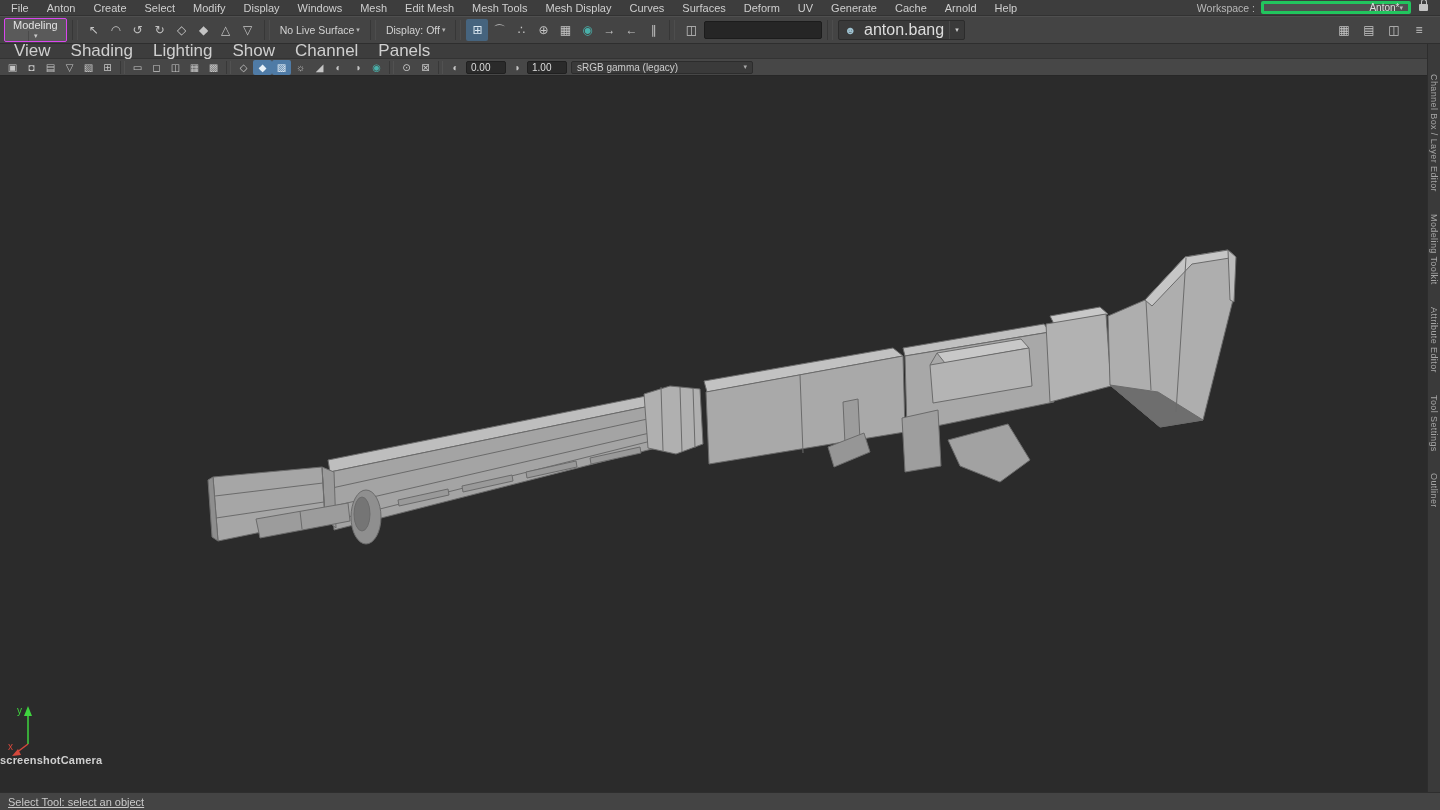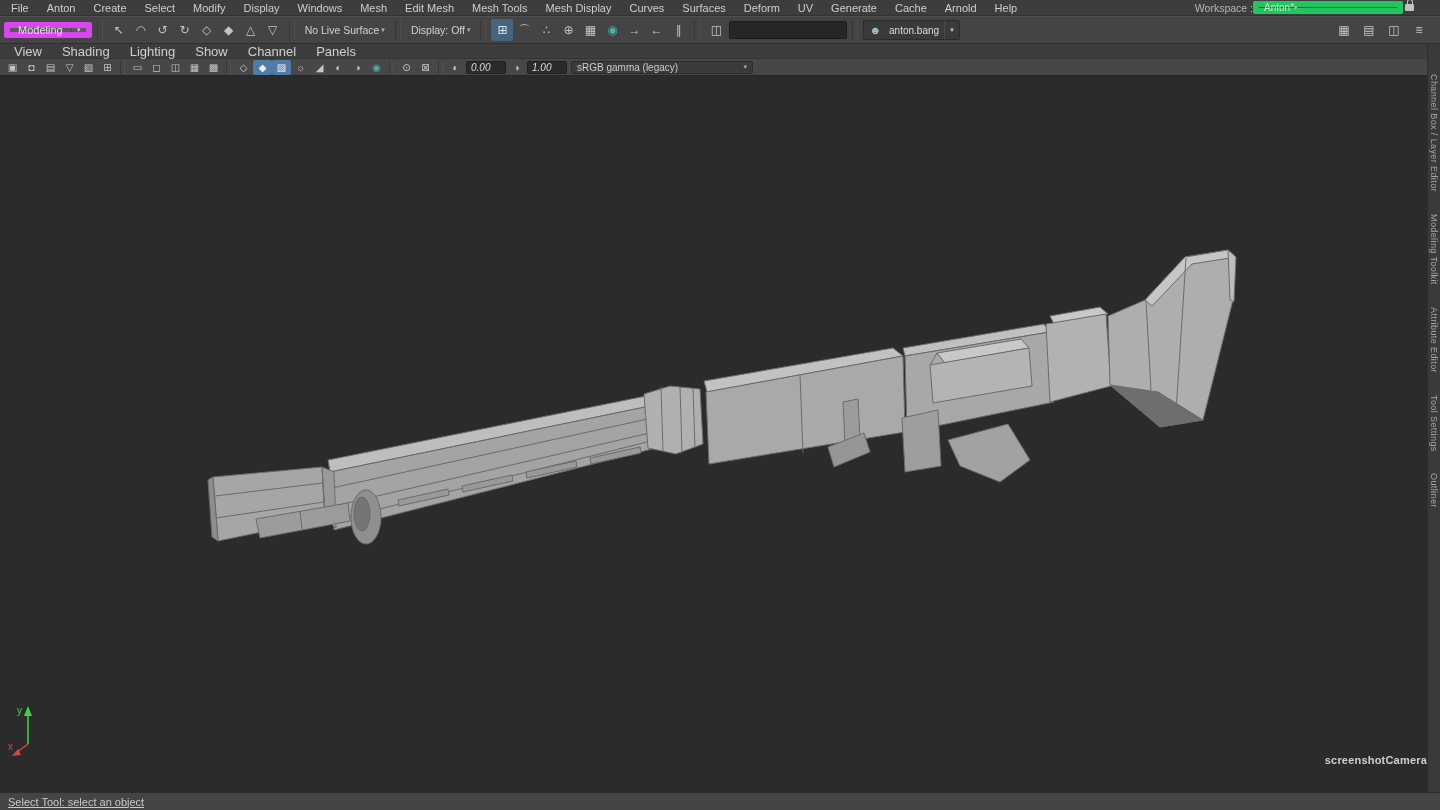--- a/index.html
+++ b/index.html
@@ -3,57 +3,57 @@
 <meta charset="utf-8">
 <style>
   * { margin:0; padding:0; box-sizing:border-box; }
   html,body { width:1440px; height:810px; overflow:hidden; }
   body { position:relative; background:#2b2b2b; font-family:"Liberation Sans","DejaVu Sans",sans-serif; -webkit-font-smoothing:antialiased; }
 
   
   .menubar { position:absolute; top:0; left:0; right:0; height:16px; background:#3d3d3d; border-bottom:1px solid #323232; display:flex; align-items:center; font-size:11px; color:#cfcfcf; z-index:6; padding-left:2px; }
   .menu-items { display:flex; height:100%; align-items:flex-end; }
   .menu-item { padding:0 9px; height:100%; display:flex; align-items:center; cursor:default; }
-  .ws { margin-left:auto; display:flex; align-items:center; padding-right:26px; }
+  .ws { margin-left:auto; display:flex; align-items:center; gap:6px; padding-right:12px; }
   .ws-label { color:#b8b8b8; font-size:10.5px; }
-  .ws-dd { width:150px; height:13px; background:#505050; border:6px solid #22c55e; border-radius:2px; display:flex; align-items:center; justify-content:flex-start; font-size:10px; color:#dddddd; padding:0 5px; }
+  .ws-dd { width:150px; height:13px; background:#505050; border:3px solid #22c55e; border-radius:2px; display:flex; align-items:center; justify-content:flex-end; font-size:10px; color:#dddddd; padding:0 5px; }
   .lock { width:9px; height:7px; background:#c2c2c2; border-radius:1px; position:relative; margin-left:2px; }
   .lock:before { content:""; position:absolute; top:-5px; left:1.5px; width:4px; height:5px; border:1.5px solid #c2c2c2; border-bottom:none; border-radius:3px 3px 0 0; }
 
   
   .statusline { position:absolute; top:16px; left:0; right:0; height:28px; background:#444444; border-top:1px solid #4f4f4f; border-bottom:1px solid #2e2e2e; display:flex; align-items:center; padding:0 4px; gap:2px; z-index:5; }
   .sep { width:6px; height:20px; border-left:1px solid #373737; border-right:1px solid #4d4d4d; margin:0 3px; }
-  .dd { height:16px; background:#5a5a5a; border:6px solid #d946ef; border-radius:2px; display:flex; align-items:center; font-size:11px; color:#e2e2e2; }
+  .dd { height:24px; background:#5a5a5a; border:1px solid #d946ef; border-radius:2px; display:flex; align-items:center; font-size:11px; color:#e2e2e2;flex-direction:column; }
   .dd-text { padding:0 8px; }
   .dd-arrow { width:15px; height:100%; display:flex; align-items:center; justify-content:center; border-left:1px solid #4a4a4a; font-size:7px; color:#cccccc; }
   .flat-dd { display:flex; align-items:center; height:20px; font-size:10.5px; color:#d2d2d2; padding:0 5px; }
   .flat-arrow { font-size:7px; color:#b5b5b5; padding-left:2px; }
   .icon-strip { display:flex; align-items:center; }
   .icon-btn { width:22px; height:22px; display:flex; align-items:center; justify-content:center; color:#c4c4c4; font-size:12px; border-radius:2px; }
   .icon-btn.hl { background:#46647e; color:#dce9f2; }
   .text-input { width:118px; height:18px; background:#262626; border:1px solid #1c1c1c; border-radius:2px; color:#dddddd; font-size:11px; padding:0 4px; }
   .account { height:20px; display:flex; align-items:center; background:#3a3a3a; border:1px solid #2c2c2c; border-radius:2px; }
   .person-glyph { font-size:11px; color:#9fc3d2; padding:0 3px 0 5px; }
-  .account-text { font-size:10px; color:#dddddd; padding:0 5px; }
+  .account-text { font-size:16px; color:#dddddd; padding:0 5px; }
   .right-icons { margin-left:auto; display:flex; gap:3px; padding-right:6px; }
 
   
-  .panel-menubar { position:absolute; top:44px; left:0; width:1427px; height:15px; background:#3d3d3d; border-bottom:1px solid #333333; display:flex; align-items:center; font-size:13px; color:#cfcfcf; z-index:4; padding-left:4px; }
+  .panel-menubar { position:absolute; top:44px; left:0; width:1427px; height:15px; background:#3d3d3d; border-bottom:1px solid #333333; display:flex; align-items:center; font-size:17px; color:#cfcfcf; z-index:4; padding-left:4px; }
   .pm-item { padding:0 10px; height:100%; display:flex; align-items:center; }
   .panel-toolbar { position:absolute; top:59px; left:0; width:1427px; height:17px; background:#474747; border-bottom:1px solid #272727; display:flex; align-items:center; padding:0 3px; gap:1px; z-index:4; }
   .p-icon { width:19px; height:15px; display:flex; align-items:center; justify-content:center; font-size:10px; color:#c6c6c6; border-radius:2px; }
   .p-icon.hl { background:#4f7ba6; color:#e8f1f8; }
   .p-sep { width:5px; height:13px; border-left:1px solid #383838; border-right:1px solid #515151; margin:0 2px; }
-  .num-field { width:40px; height:13px; background:#2a2a2a; border:1px solid #202020; border-radius:2px; color:#dddddd; font-size:10px; display:flex; align-items:center; padding:0 4px;font-style:italic; }
+  .num-field { width:40px; height:13px; background:#2a2a2a; border:1px solid #202020; border-radius:2px; color:#dddddd; font-size:10px; display:flex; align-items:center; padding:0 4px; }
   .vt-dd { width:182px; height:13px; background:#3a3a3a; border:1px solid #2c2c2c; border-radius:2px; color:#cdcdcd; font-size:10px; display:flex; align-items:center; justify-content:space-between; padding:0 5px; margin-left:3px; }
 
   
   .viewport { position:absolute; top:76px; left:0; width:1427px; height:716px; background:#2b2b2b; overflow:hidden; }
   .rifle { position:absolute; inset:0; }
-  .camera-label { position:absolute; left:0; right:0; bottom:26px; text-align:right; font-size:11px; font-weight:bold; color:#cfcfcf; letter-spacing:0.2px; }
+  .camera-label { position:absolute; left:0; right:0; bottom:26px; text-align:left; font-size:11px; font-weight:bold; color:#cfcfcf; letter-spacing:0.2px; }
   .axis { position:absolute; left:8px; bottom:30px; }
 
   
   .side-strip { position:absolute; top:44px; right:0; width:13px; height:748px; background:#3a3a3a; border-left:1px solid #2d2d2d; display:flex; flex-direction:column; align-items:center; padding-top:30px; gap:22px; z-index:7; }
   .side-tab { writing-mode:vertical-rl; font-size:9px; color:#a6a6a6; white-space:nowrap; letter-spacing:0.4px; cursor:default; }
 
   
   .statusbar { position:absolute; bottom:0; left:0; right:0; height:18px; background:#444444; border-top:1px solid #2e2e2e; display:flex; align-items:center; font-size:11px; color:#c9c9c9; padding-left:8px; z-index:6;text-decoration:underline; }
 </style>
 </head>

